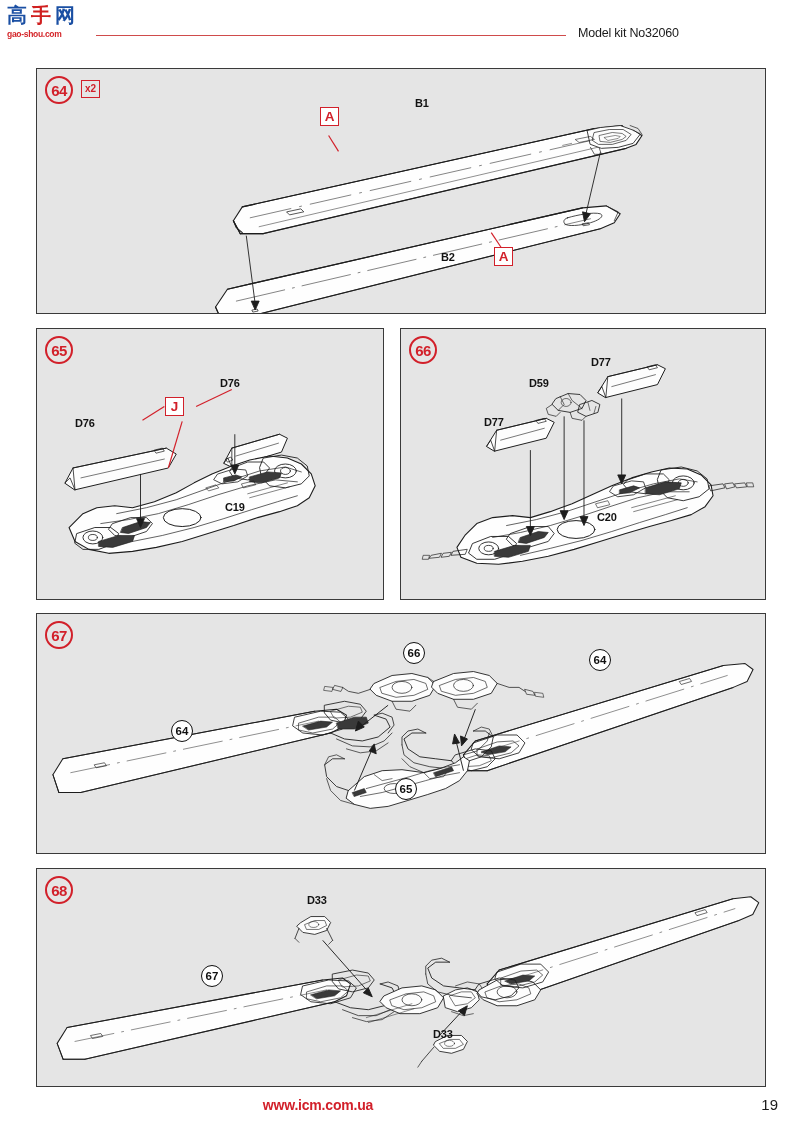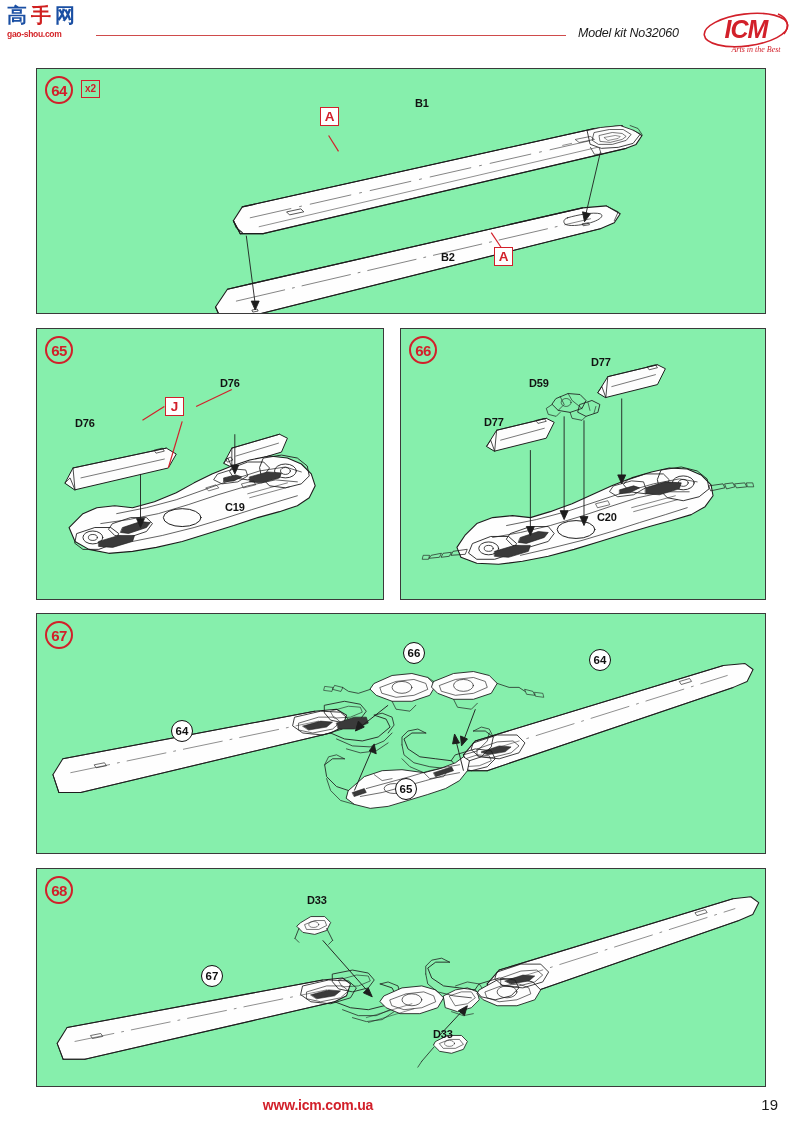--- a/index.html
+++ b/index.html
@@ -60,34 +60,33 @@
     width: 470px; height: 0;
     border-top: 1.6px solid #cf4b4b;
   }
   .kit-no {
     position: absolute;
     left: 578px; top: 26px;
     font-size: 12.5px;
     color: #1a1a1a;
     white-space: nowrap;
     letter-spacing: -0.2px;
-    font-style: italic;
   }
   .icm-logo {
     position: absolute;
     left: 700px; top: 6px;
     width: 96px; height: 52px;
   }
   .icm-logo svg { display: block; }
 
   
   .panel {
     position: absolute;
     border: 1.6px solid #3a3a3a;
-    background: #86efac;
+    background: #e5e5e5;
     box-sizing: border-box;
   }
   #panel-64 { left: 36px;  top: 68px;  width: 730px; height: 246px; }
   #panel-65 { left: 36px;  top: 328px; width: 348px; height: 272px; }
   #panel-66 { left: 400px; top: 328px; width: 366px; height: 272px; }
   #panel-67 { left: 36px;  top: 613px; width: 730px; height: 241px; }
   #panel-68 { left: 36px;  top: 868px; width: 730px; height: 219px; }
 
   
   .step-badge {
@@ -185,28 +184,20 @@
       <span class="cjk-char mid">手</span>
       <span class="cjk-char">网</span>
     </div>
     <div class="logo-sub">gao-shou.com</div>
   </div>
 
   <div class="header-rule"></div>
 
   <div class="kit-no">Model kit No32060</div>
 
-  <div class="icm-logo">
-    <svg viewBox="0 0 96 52" xmlns="http://www.w3.org/2000/svg">
-      <ellipse cx="46" cy="24" rx="42" ry="16" fill="none" stroke="#d2202a" stroke-width="1.6" transform="rotate(-7 46 24)"></ellipse>
-      <path d="M78 8 C88 12, 90 20, 84 28" fill="none" stroke="#d2202a" stroke-width="1.6"></path>
-      <text x="46" y="32" font-family="Liberation Sans, sans-serif" font-size="25" font-weight="700" font-style="italic" fill="#d2202a" text-anchor="middle" letter-spacing="-1">ICM</text>
-      <text x="56" y="46" font-family="Liberation Serif, serif" font-size="8" font-style="italic" fill="#d2202a" text-anchor="middle">Arts in the Best</text>
-    </svg>
-  </div>
 </div>
 
 <div class="panel" id="panel-64">
   <div class="art">
     <svg viewBox="0 0 730 246" xmlns="http://www.w3.org/2000/svg">
       <g fill="none" stroke="#1d1d1d" stroke-width="1.1" stroke-linejoin="round" stroke-linecap="round">
 
         <path d="M196,153 L205,139 L560,60 L588,57 L592,62 L600,63 L608,67 L602,76 L592,80 L226,166 L203,166 Z" fill="#fefefe"></path>
         <path d="M205,139 L560,60"></path>
         <path d="M203,166 L226,166"></path>

